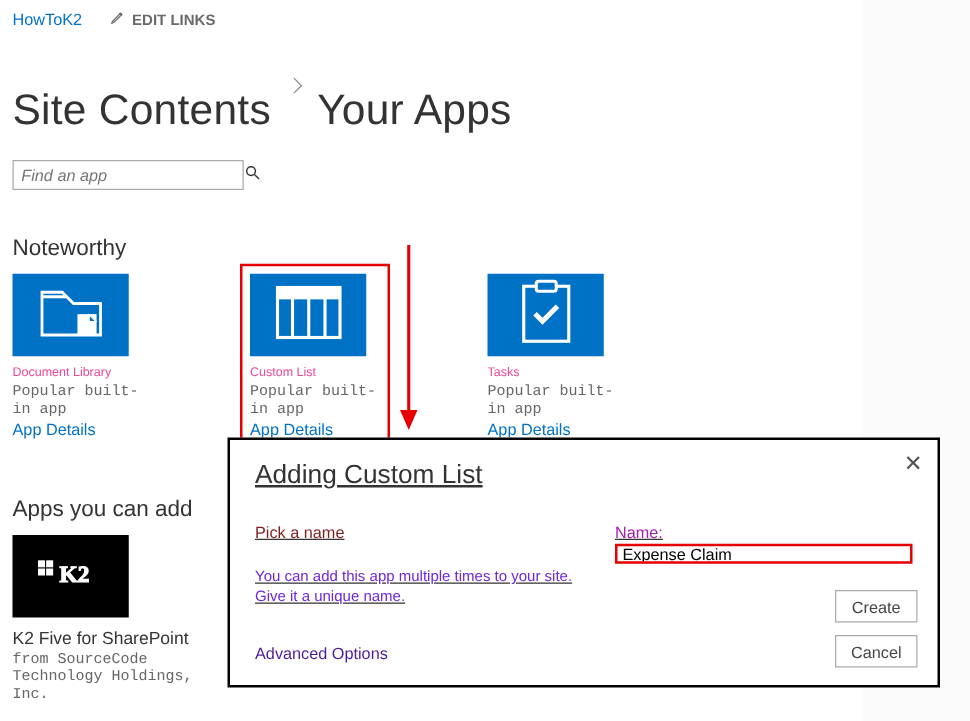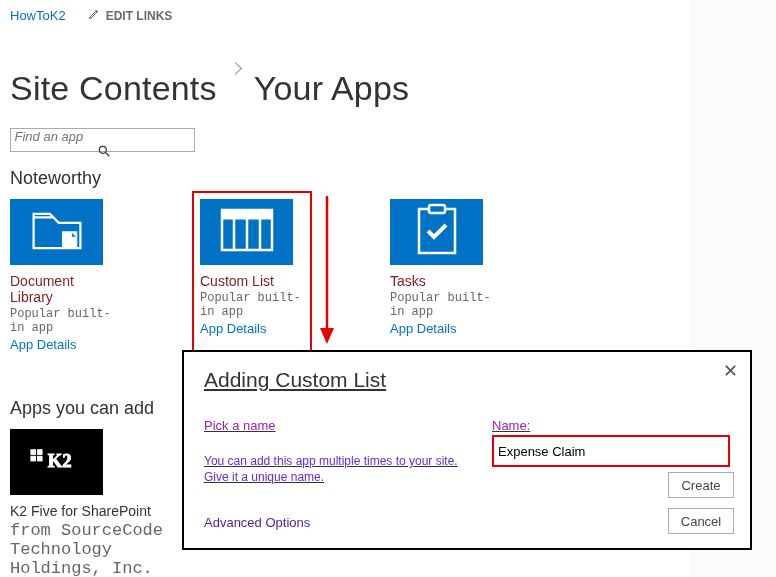--- a/index.html
+++ b/index.html
@@ -32,61 +32,60 @@
     display: inline-block; width: 9px; height: 9px;
     border-top: 1px solid #888; border-right: 1px solid #888;
     transform: rotate(45deg);
   }
   .searchbox {
     margin-top: 20px;
     width: 185px; height: 24px;
     border: 1px solid #ababab;
     display: flex; align-items: center;
     padding: 0 4px 0 6px;
-    flex-direction: column;
   }
   .searchbox input {
     flex: 1; border: none; outline: none;
     font-size: 13px; font-style: italic; color: #777;
     background: transparent;
   }
   .section-title {
     font-size: 18px; font-weight: 300; color: #333;
-    margin-top: 16px;
+    margin-top: 36px;
   }
   .section-title.addable { margin-top: 46px; }
   .tiles {
     display: flex; gap: 80px; margin-top: 10px;
   }
   .tile-col { width: 110px; position: relative; }
   .tile {
     width: 93px; height: 66px;
     background: #0072c6;
     display: flex; align-items: center; justify-content: center;
     cursor: pointer;
   }
   .tile svg { fill: #fff; stroke: #fff; }
-  .tile-title { font-size: 14px; color: #7f1d1d; margin-top: 8px; }
+  .tile-title { font-size: 10px; color: #ec4899; margin-top: 8px; }
   .tile-subtitle { font-size: 12px; color: #666; margin-top: 2px; font-family: Liberation Mono, monospace; }
   .tile-link { font-size: 13px; color: #0072c6; margin-top: 2px; cursor: pointer; }
   .highlight-box {
     position: absolute;
     left: -8px; top: -8px;
     width: 120px; height: 168px;
     border: 2px solid #e60000;
     pointer-events: none;
   }
   .red-arrow {
     position: absolute;
     left: 316px; top: 192px;
     pointer-events: none;
   }
   .addable-tile .tile { background: #000; }
   .addable-tile .tile-title { font-size: 14px; color: #333; }
-  .addable-tile .tile-subtitle { font-size: 17px; color: #666; }
+  .addable-tile .tile-subtitle { font-size: 12px; color: #666; }
   .right-rail {
     position: absolute; right: 0; top: 0;
     width: 86px; height: 577px;
     background: #f1f1f1; opacity: 0.25;
   }
   .dialog {
     position: absolute;
     left: 182px; top: 350px;
     width: 570px; height: 200px;
     background: #fff;
@@ -97,26 +96,26 @@
   .dialog-title {
     font-size: 21px; font-weight: 300; color: #333;
   }
   .dialog-close {
     position: absolute; right: 12px; top: 10px;
     font-size: 18px; color: #555;
     cursor: pointer; line-height: 1;
   }
   .dialog-body { display: flex; margin-top: 26px; gap: 30px; }
   .dialog-left { width: 270px; }
-  .dialog-left-title { font-size: 13px; color: #a21caf; }
+  .dialog-left-title { font-size: 13px; color: #7f1d1d; }
   .dialog-left-desc { font-size: 12px; color: #6d28d9; margin-top: 20px; line-height: 1.35; }
   .dialog-right { flex: 1; }
   .dialog-right label { font-size: 13px; color: #a21caf; display: block; }
   .dialog-right input {
-    width: 238px; height: 32px;
+    width: 238px; height: 16px;
     border: 2px solid #e60000;
     font-size: 13px; padding: 0 4px;
     margin-top: 2px;
     font-family: inherit;
     outline: none;
   }
   .dialog-adv {
     position: absolute; bottom: 18px; left: 20px;
     color: #4c1d95; font-size: 13px; cursor: pointer;
   }

